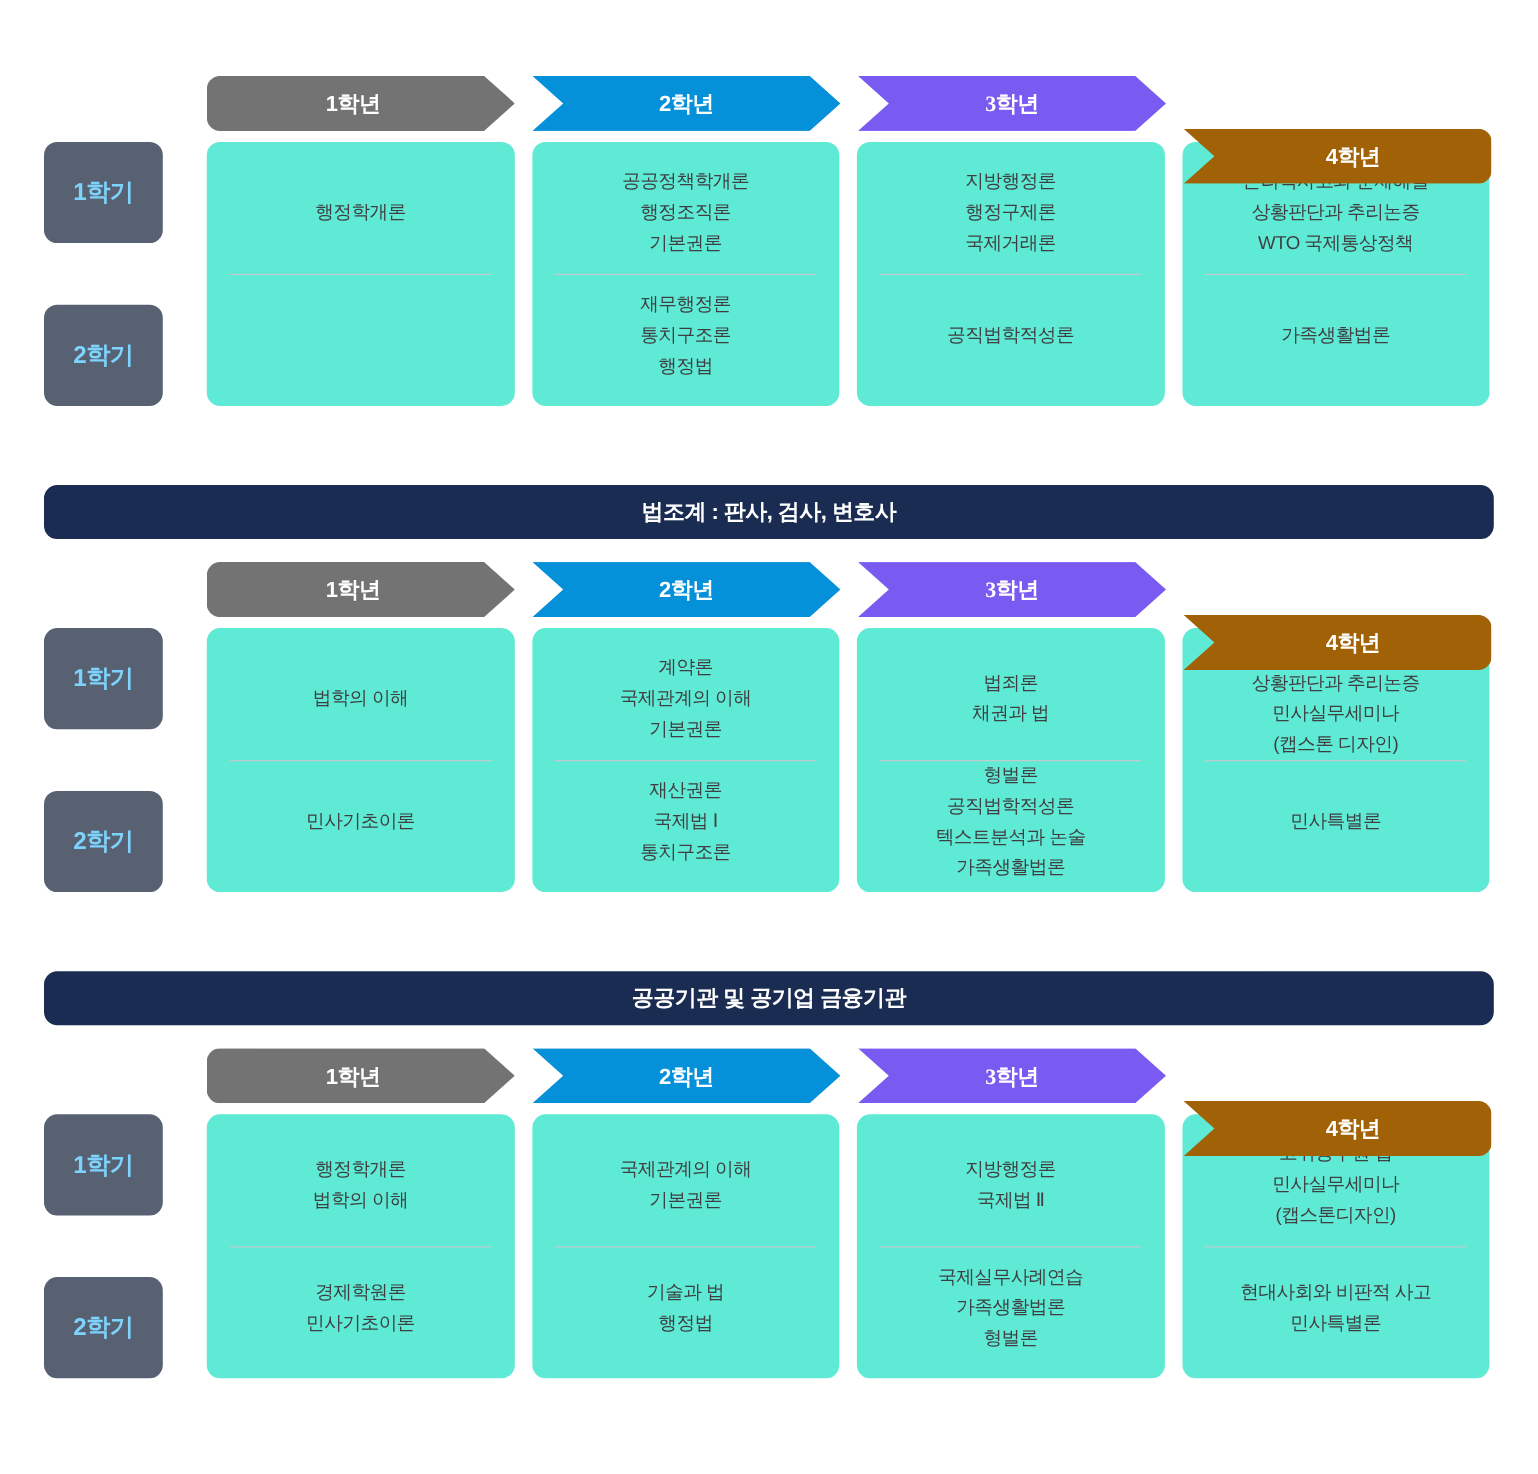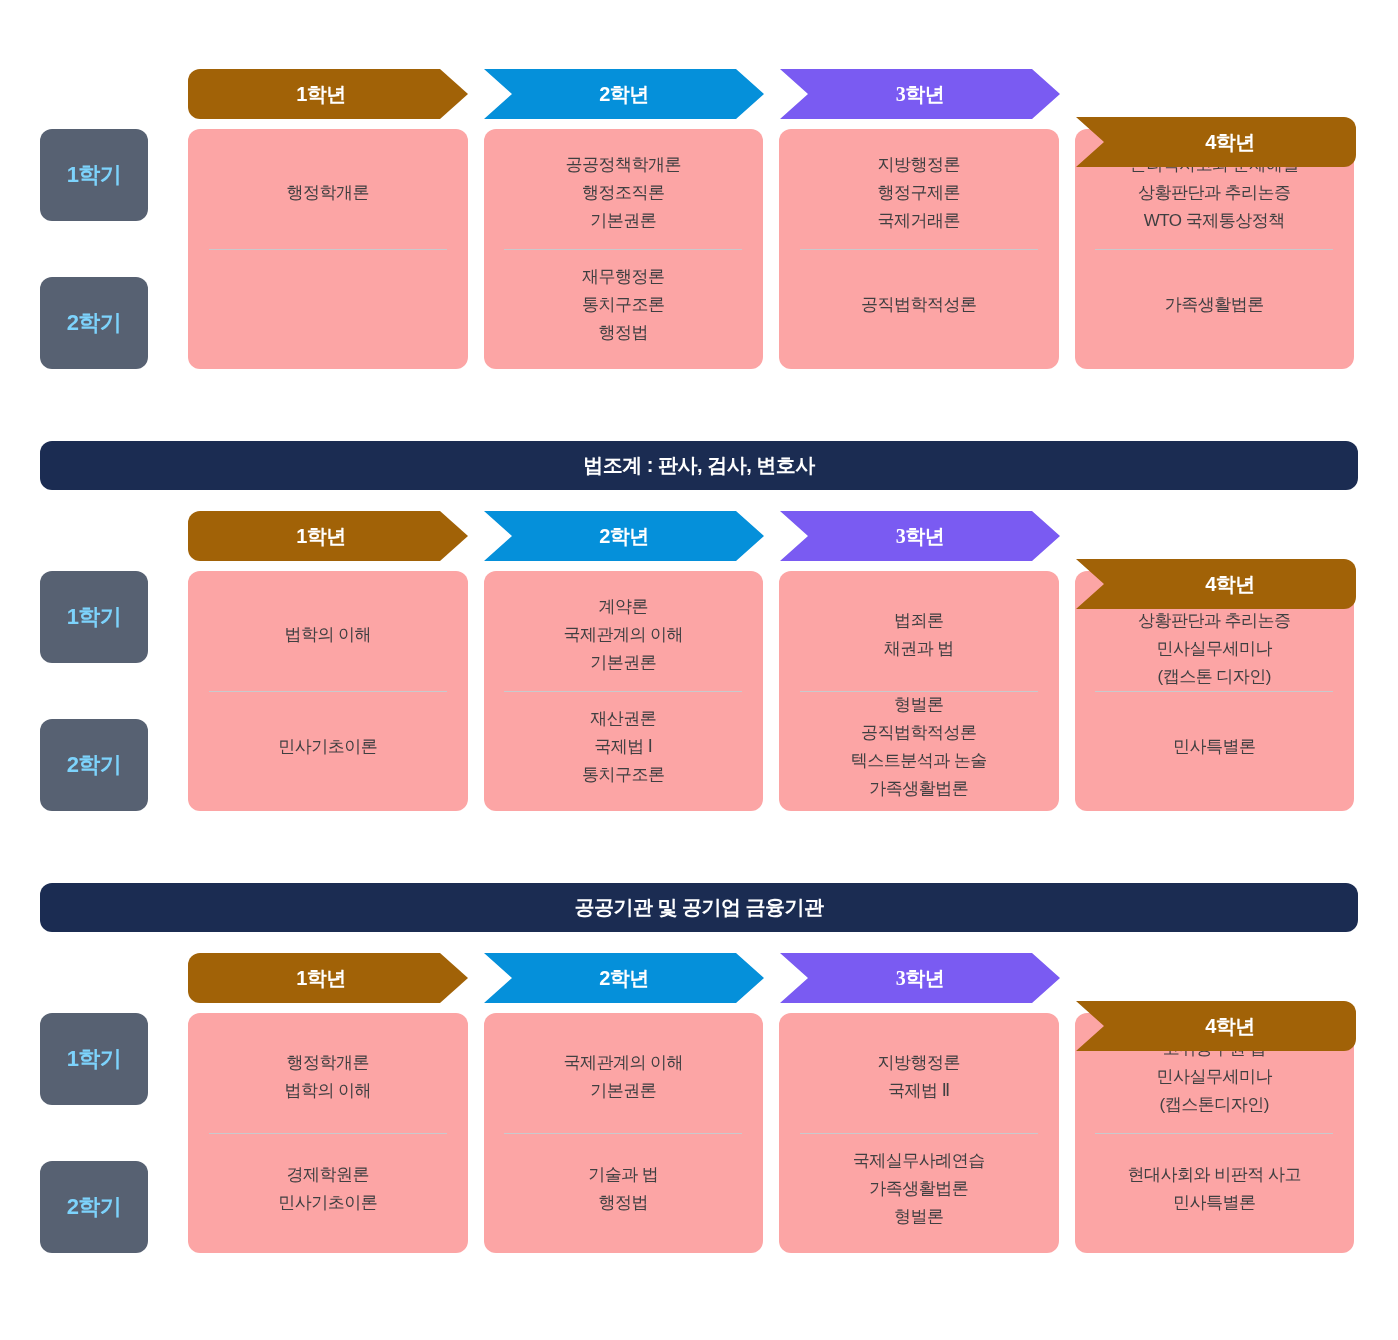--- a/index.html
+++ b/index.html
@@ -40,41 +40,41 @@
   .arrow.first {
     border-radius: 12px 0 0 12px;
     clip-path: polygon(0 0, calc(100% - 28px) 0, 100% 50%, calc(100% - 28px) 100%, 0 100%);
     padding-right: 28px;
   }
   .arrow.last {
     border-radius: 0 12px 12px 0;
     clip-path: polygon(0 0, 100% 0, 100% 100%, 0 100%, 28px 50%);
     padding-left: 28px;
   }
-  .y1 { background: #a16207; padding-left: 14px; }
+  .y1 { background: #737373; padding-left: 14px; }
   .y2 { background: #0590da; }
   .y3 { background: #7a5bf2; font-family: Liberation Serif, serif; }
   .y4 { background: #a16207; margin-top: 48px; }
 
   .cards-row { margin-top: 10px; display: flex; }
   .sem-col {
     width: 108px; margin-right: 40px;
     display: flex; flex-direction: column; justify-content: space-between;
     height: 240px;
   }
   .sem-box {
     width: 108px; height: 92px; border-radius: 12px;
     background: #576172;
     display: flex; align-items: center; justify-content: center;
     color: #7dd3fc; font-size: 22px; font-weight: 700;
     letter-spacing: -0.5px;
   }
   .card {
     width: 280px; height: 240px; margin-right: 16px;
-    background: #fca5a5; border-radius: 12px;
+    background: #5eead4; border-radius: 12px;
     display: flex; flex-direction: column;
     padding: 8px 0;
   }
   .card:last-child { margin-right: 4px; }
   .half {
     flex: 1 1 0; min-height: 0;
     display: flex; align-items: center; justify-content: center;
   }
   .divider { width: 85%; height: 1px; background: #c9c9cd; margin: 0 auto; flex: 0 0 1px; }
   .courses {

